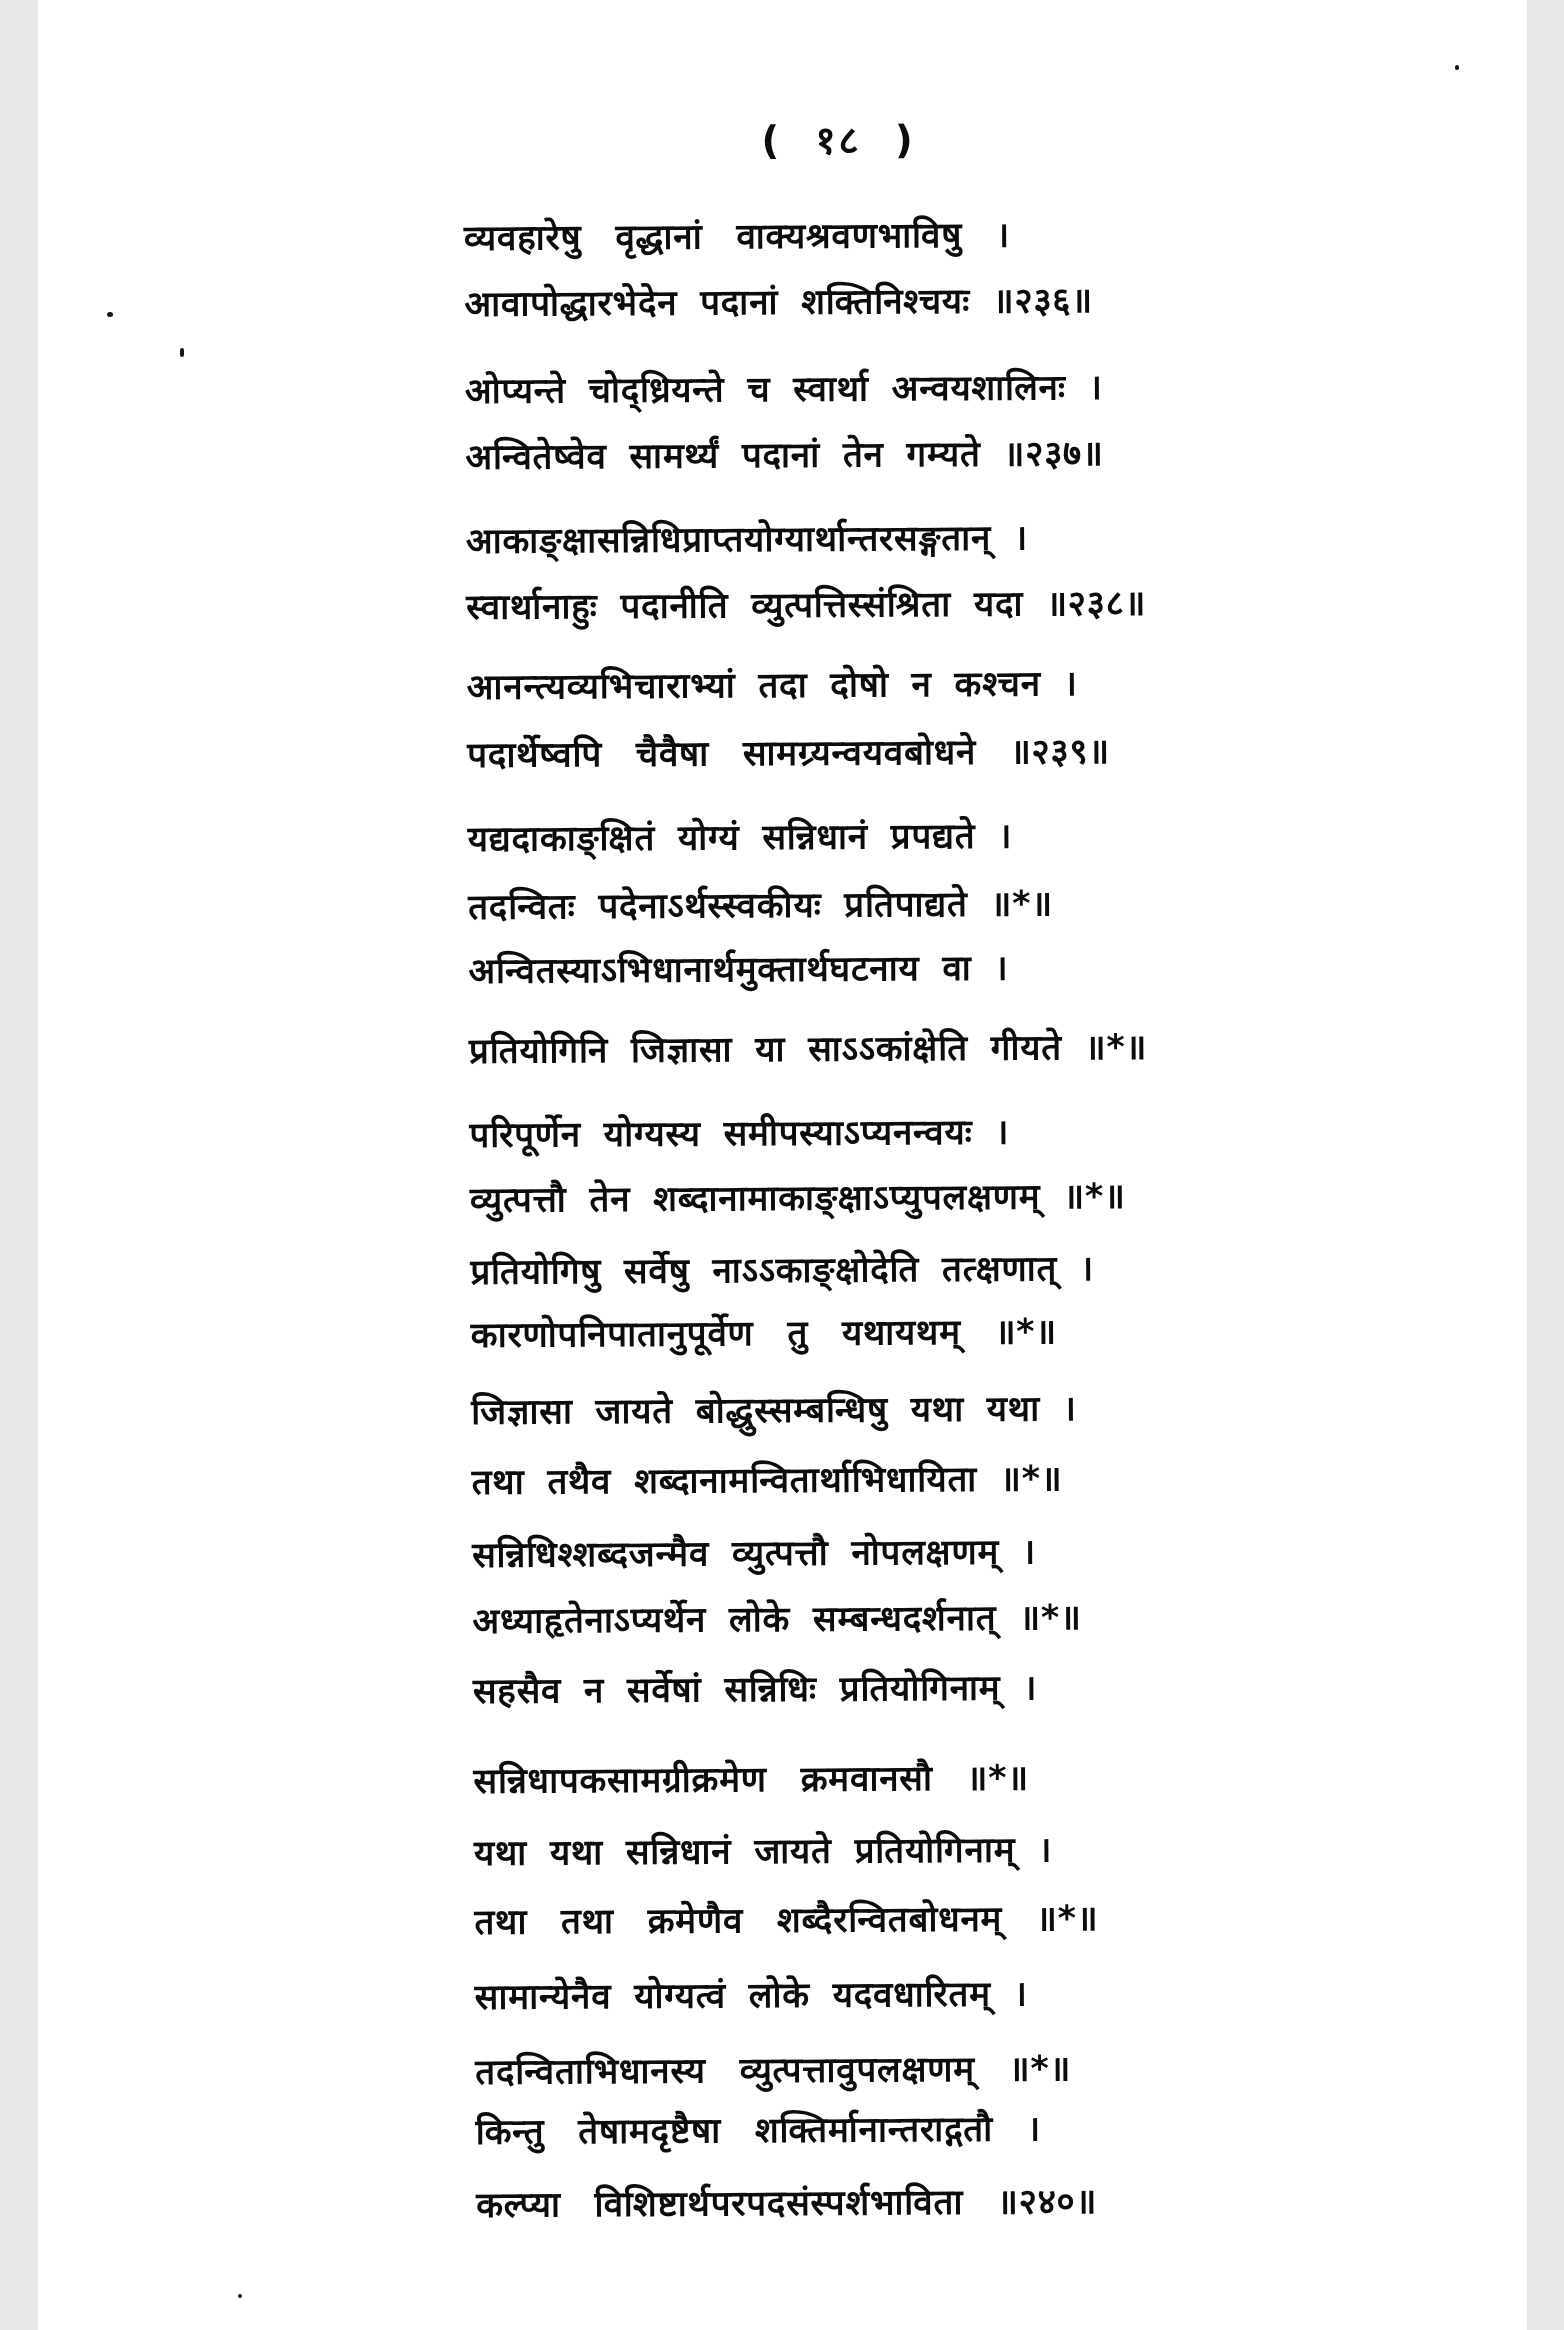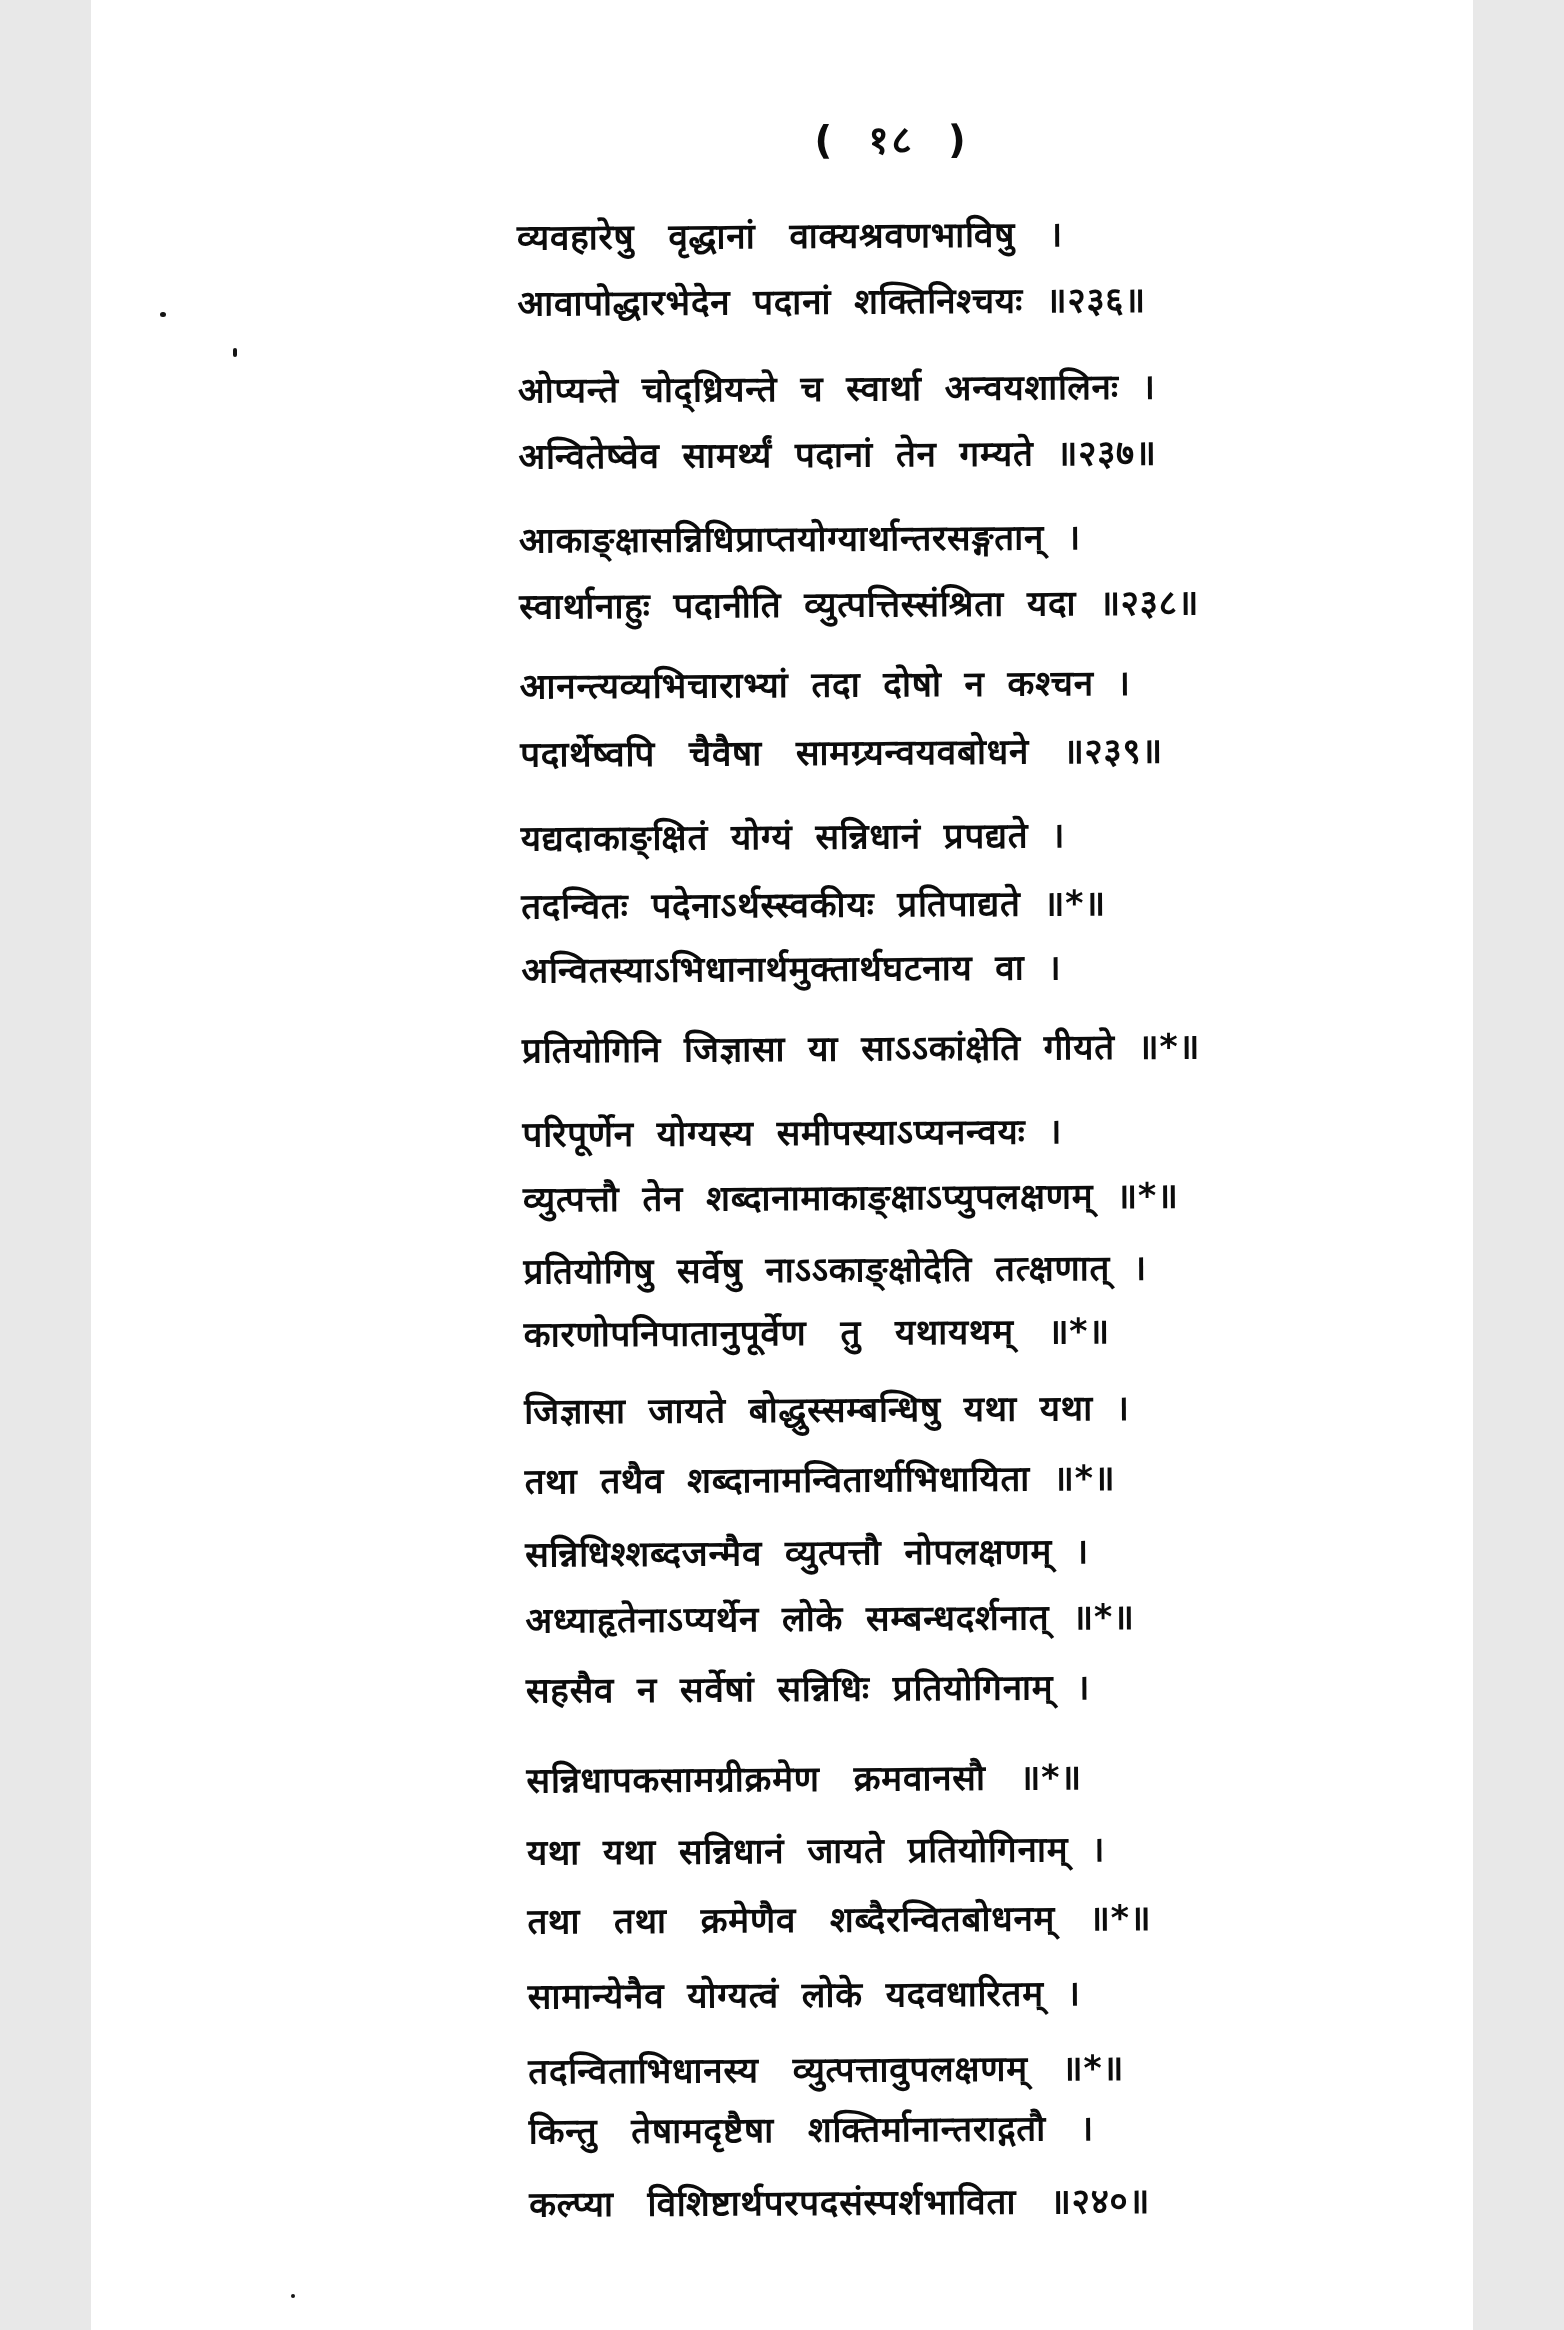--- a/index.html
+++ b/index.html
@@ -6,21 +6,21 @@
     --paper: #ffffff;
     --ink: #0c0c0c;
   }
   html, body {
     margin: 0;
     padding: 0;
     background: #e8e8e8;
   }
   .page {
     position: relative;
-    width: 1382px;
+    width: 1489px;
     height: 2330px;
     margin: 0 auto;
     background: var(--paper);
     overflow: hidden;
     font-family: "DejaVu Sans", sans-serif;
     color: var(--ink);
   }
   .text-block {
     position: absolute;
     left: 0; top: 0; right: 0; bottom: 0;

